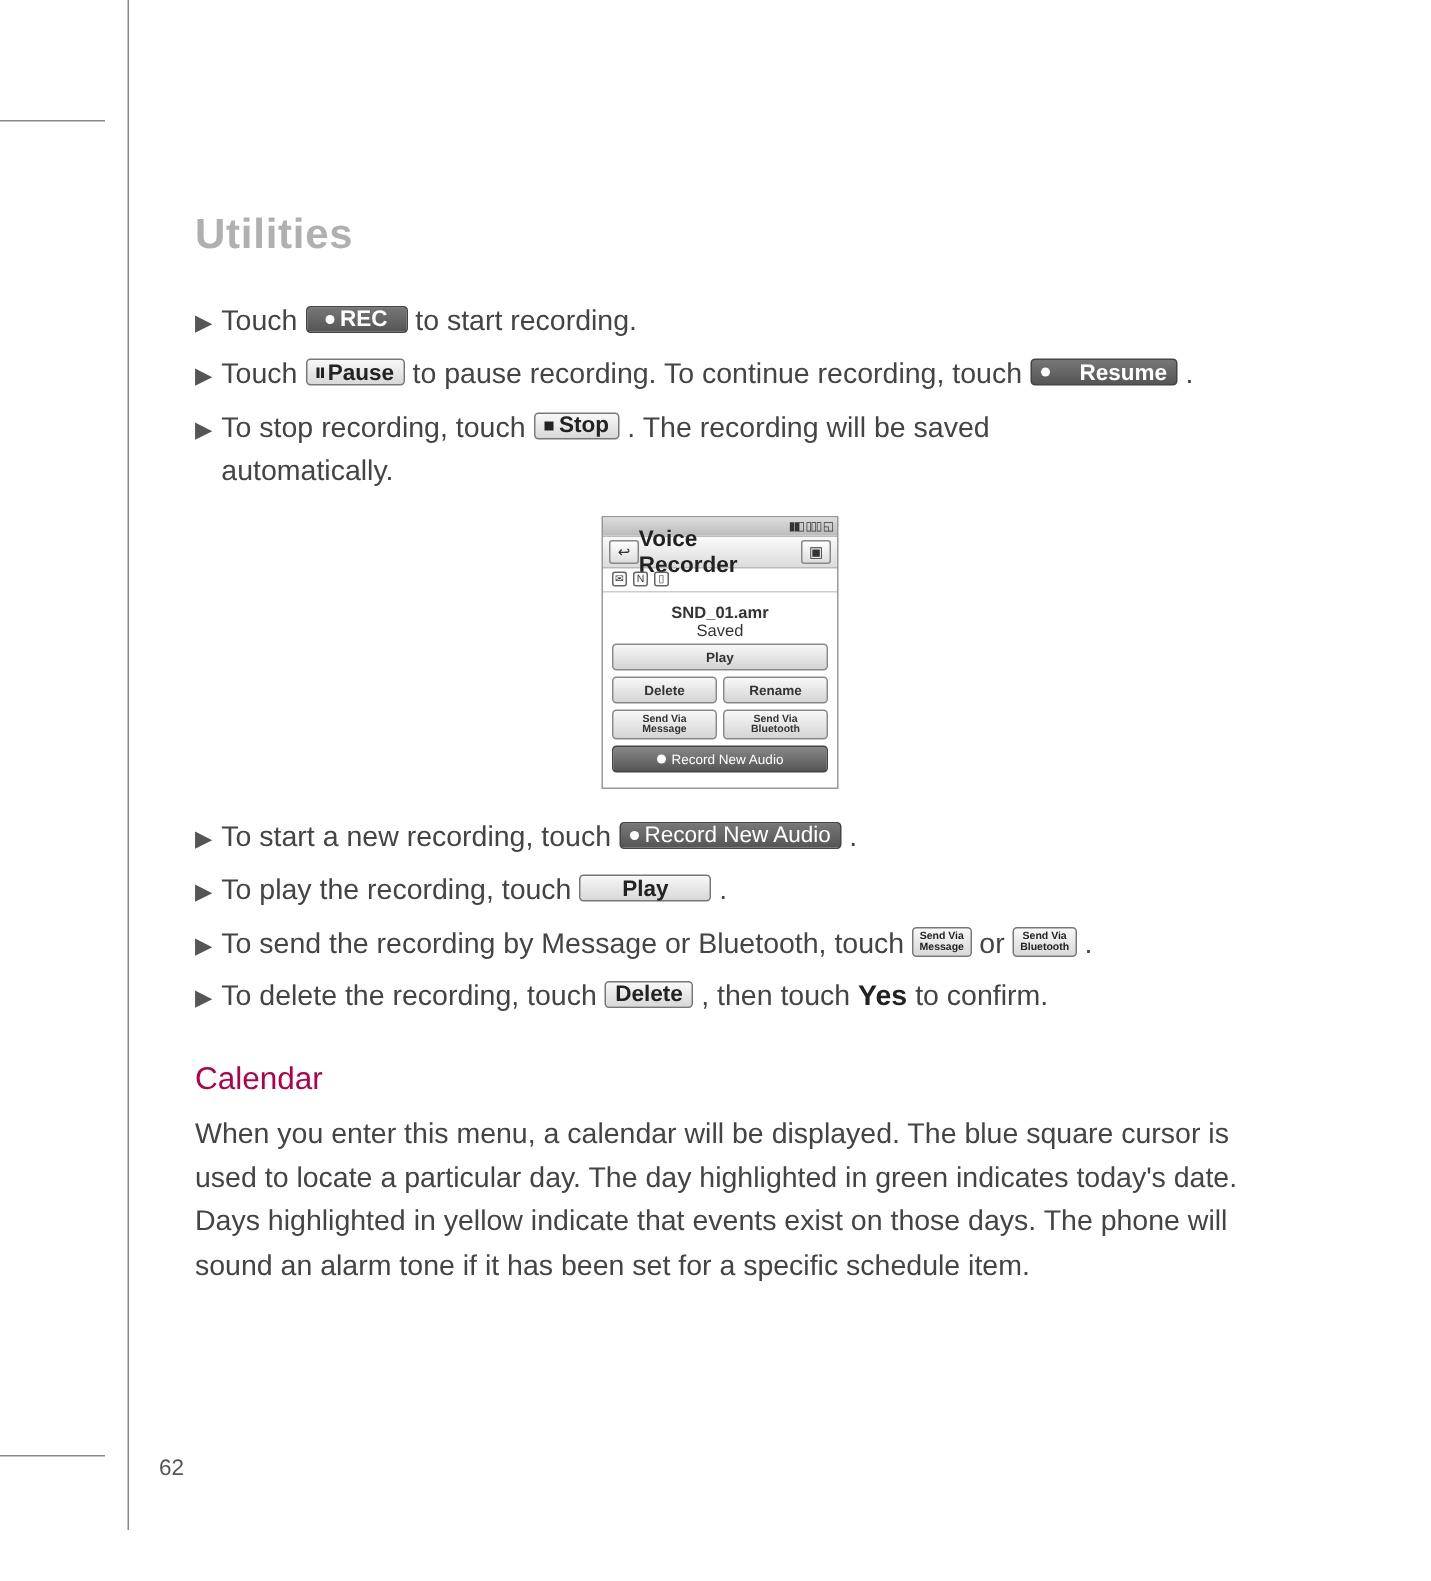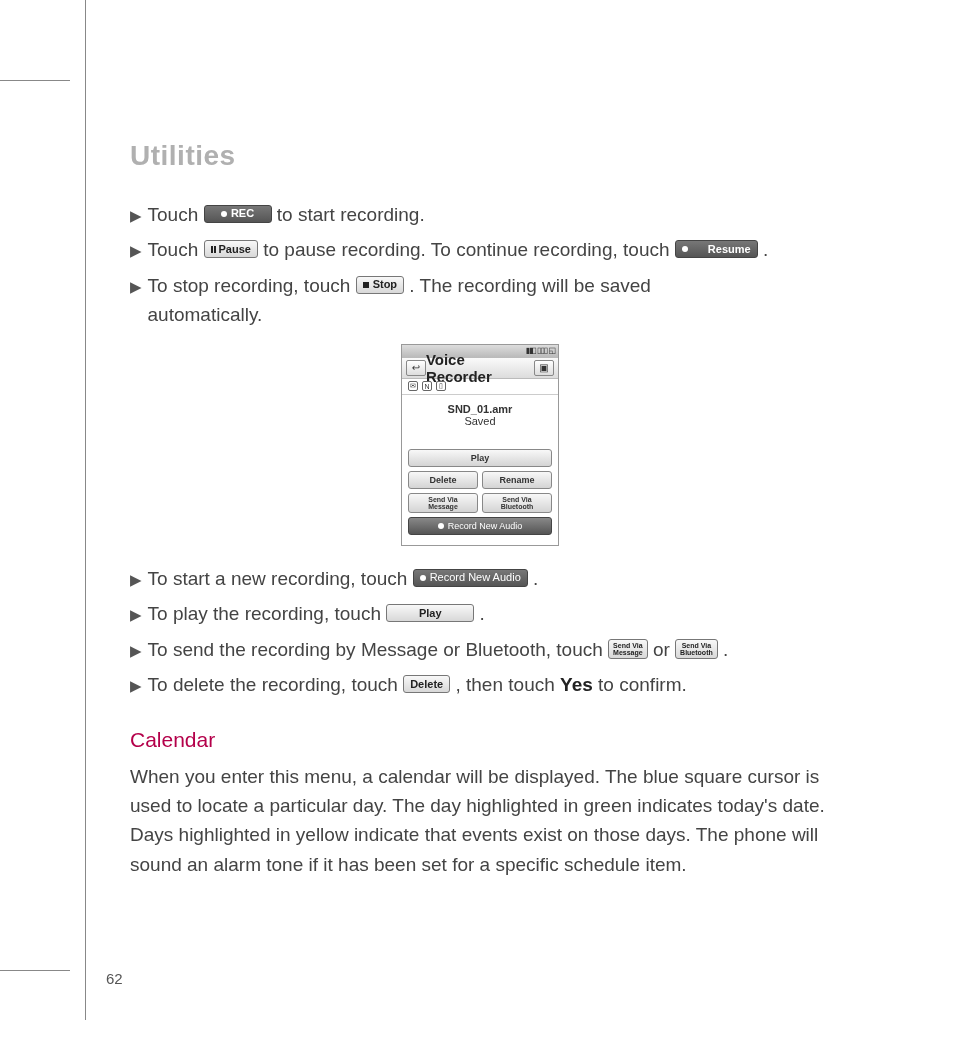--- a/index.html
+++ b/index.html
@@ -8,21 +8,21 @@
   .crop-h { position: absolute; left: 0; top: 80px; width: 70px; height: 1px; background: #888; }
   .crop-h2 { position: absolute; left: 0; top: 970px; width: 70px; height: 1px; background: #888; }
   .page { position: absolute; left: 130px; top: 140px; width: 700px; }
   h1.section { font-size: 28px; font-weight: 600; color: #b0b0b0; letter-spacing: 0.5px; margin-bottom: 28px; }
   h2.sub { font-size: 19px; font-weight: 700; color: #222; margin-bottom: 10px; }
   .bullets { margin-left: 0; }
   .bullet { display: flex; align-items: flex-start; font-size: 19px; color: #444; line-height: 1.55; margin-bottom: 6px; font-weight: 300; }
   .bullet .tri { color: #555; margin-right: 6px; font-size: 15px; position: relative; top: 4px; }
   .bullet .txt { flex: 1; }
   .bullet .cont { }
-  .pill, .pill-dark, .pill-sm { display: inline-flex; align-items: center; justify-content: center; vertical-align: middle; border: 1px solid #777; border-radius: 3px; background: linear-gradient(#f8f8f8,#d8d8d8); font-size: 11px; font-weight: 700; color: #222; padding: 0 6px; height: 18px; position: relative; top: -2px; }
+  .pill, .pill-dark, .pill-sm { display: inline-flex; align-items: center; justify-content: center; vertical-align: middle; border: 1px solid #777; border-radius: 3px; background: linear-gradient(#f8f8f8,#d8d8d8); font-size: 15px; font-weight: 700; color: #222; padding: 0 6px; height: 18px; position: relative; top: -2px; }
   .pill-dark { background: linear-gradient(#777,#555); color: #fff; border-color: #444; }
   .pill .dot, .pill-dark .dot { width: 6px; height: 6px; border-radius: 50%; background: currentColor; margin-right: 4px; }
   .pill .sq { width: 6px; height: 6px; background: #222; margin-right: 4px; }
   .pill .bars { display: inline-flex; gap: 1px; margin-right: 3px; }
   .pill .bars span { width: 2px; height: 7px; background: #222; }
   .pill.two-line { flex-direction: column; line-height: 1; font-size: 7px; height: 20px; padding: 2px 4px; }
   .wide60 { min-width: 68px; }
   .wide50 { min-width: 50px; gap: 16px; }
   .wide40 { min-width: 40px; }
   .strong { font-weight: 700; color: #222; }
@@ -34,21 +34,21 @@
   .phone { width: 158px; margin: 14px auto 18px; border: 1px solid #999; background: #fff; font-size: 10px; }
   .ph-status { height: 12px; background: linear-gradient(#ddd,#bbb); display: flex; justify-content: flex-end; align-items: center; padding: 0 3px; gap: 2px; }
   .ph-status .sig { font-size: 8px; color: #333; letter-spacing: -1px; }
   .ph-title { height: 22px; background: linear-gradient(#fafafa,#dcdcdc); border-top: 1px solid #bbb; border-bottom: 1px solid #bbb; display: flex; align-items: center; justify-content: space-between; padding: 0 4px; }
   .ph-title .back, .ph-title .fold { width: 20px; height: 16px; border: 1px solid #888; border-radius: 2px; background: linear-gradient(#fff,#ddd); display: flex; align-items: center; justify-content: center; font-size: 10px; color: #333; }
   .ph-title .t { font-weight: 700; font-size: 15px; color: #222; }
   .ph-icons { height: 16px; display: flex; align-items: center; gap: 4px; padding: 2px 6px; border-bottom: 1px solid #ccc; }
   .ph-icons span { width: 10px; height: 10px; border: 1px solid #666; border-radius: 2px; font-size: 7px; display: flex; align-items: center; justify-content: center; }
   .ph-body { padding: 8px 6px 6px; text-align: center; }
   .ph-fname { font-weight: 700; font-size: 11px; }
-  .ph-saved { font-size: 11px; margin-bottom: 22px; }
+  .ph-saved { font-size: 11px; margin-bottom: 2px; }
   .ph-btn { border: 1px solid #888; border-radius: 3px; background: linear-gradient(#f8f8f8,#d4d4d4); font-size: 9px; font-weight: 700; height: 18px; display: flex; align-items: center; justify-content: center; margin-bottom: 4px; }
   .ph-row2 { display: flex; gap: 4px; margin-bottom: 4px; }
   .ph-row2 .ph-btn { flex: 1; margin-bottom: 0; }
   .ph-btn.sm { font-size: 7px; line-height: 1; flex-direction: column; height: 20px; }
   .ph-btn.dark { background: linear-gradient(#888,#555); color: #fff; border-color: #444; font-weight: 400; display: flex; flex-direction: row; gap: 4px; }
   .ph-btn.dark .d { width: 6px; height: 6px; border-radius: 50%; background: #fff; }
 </style>
 </head>
 <body>
 

